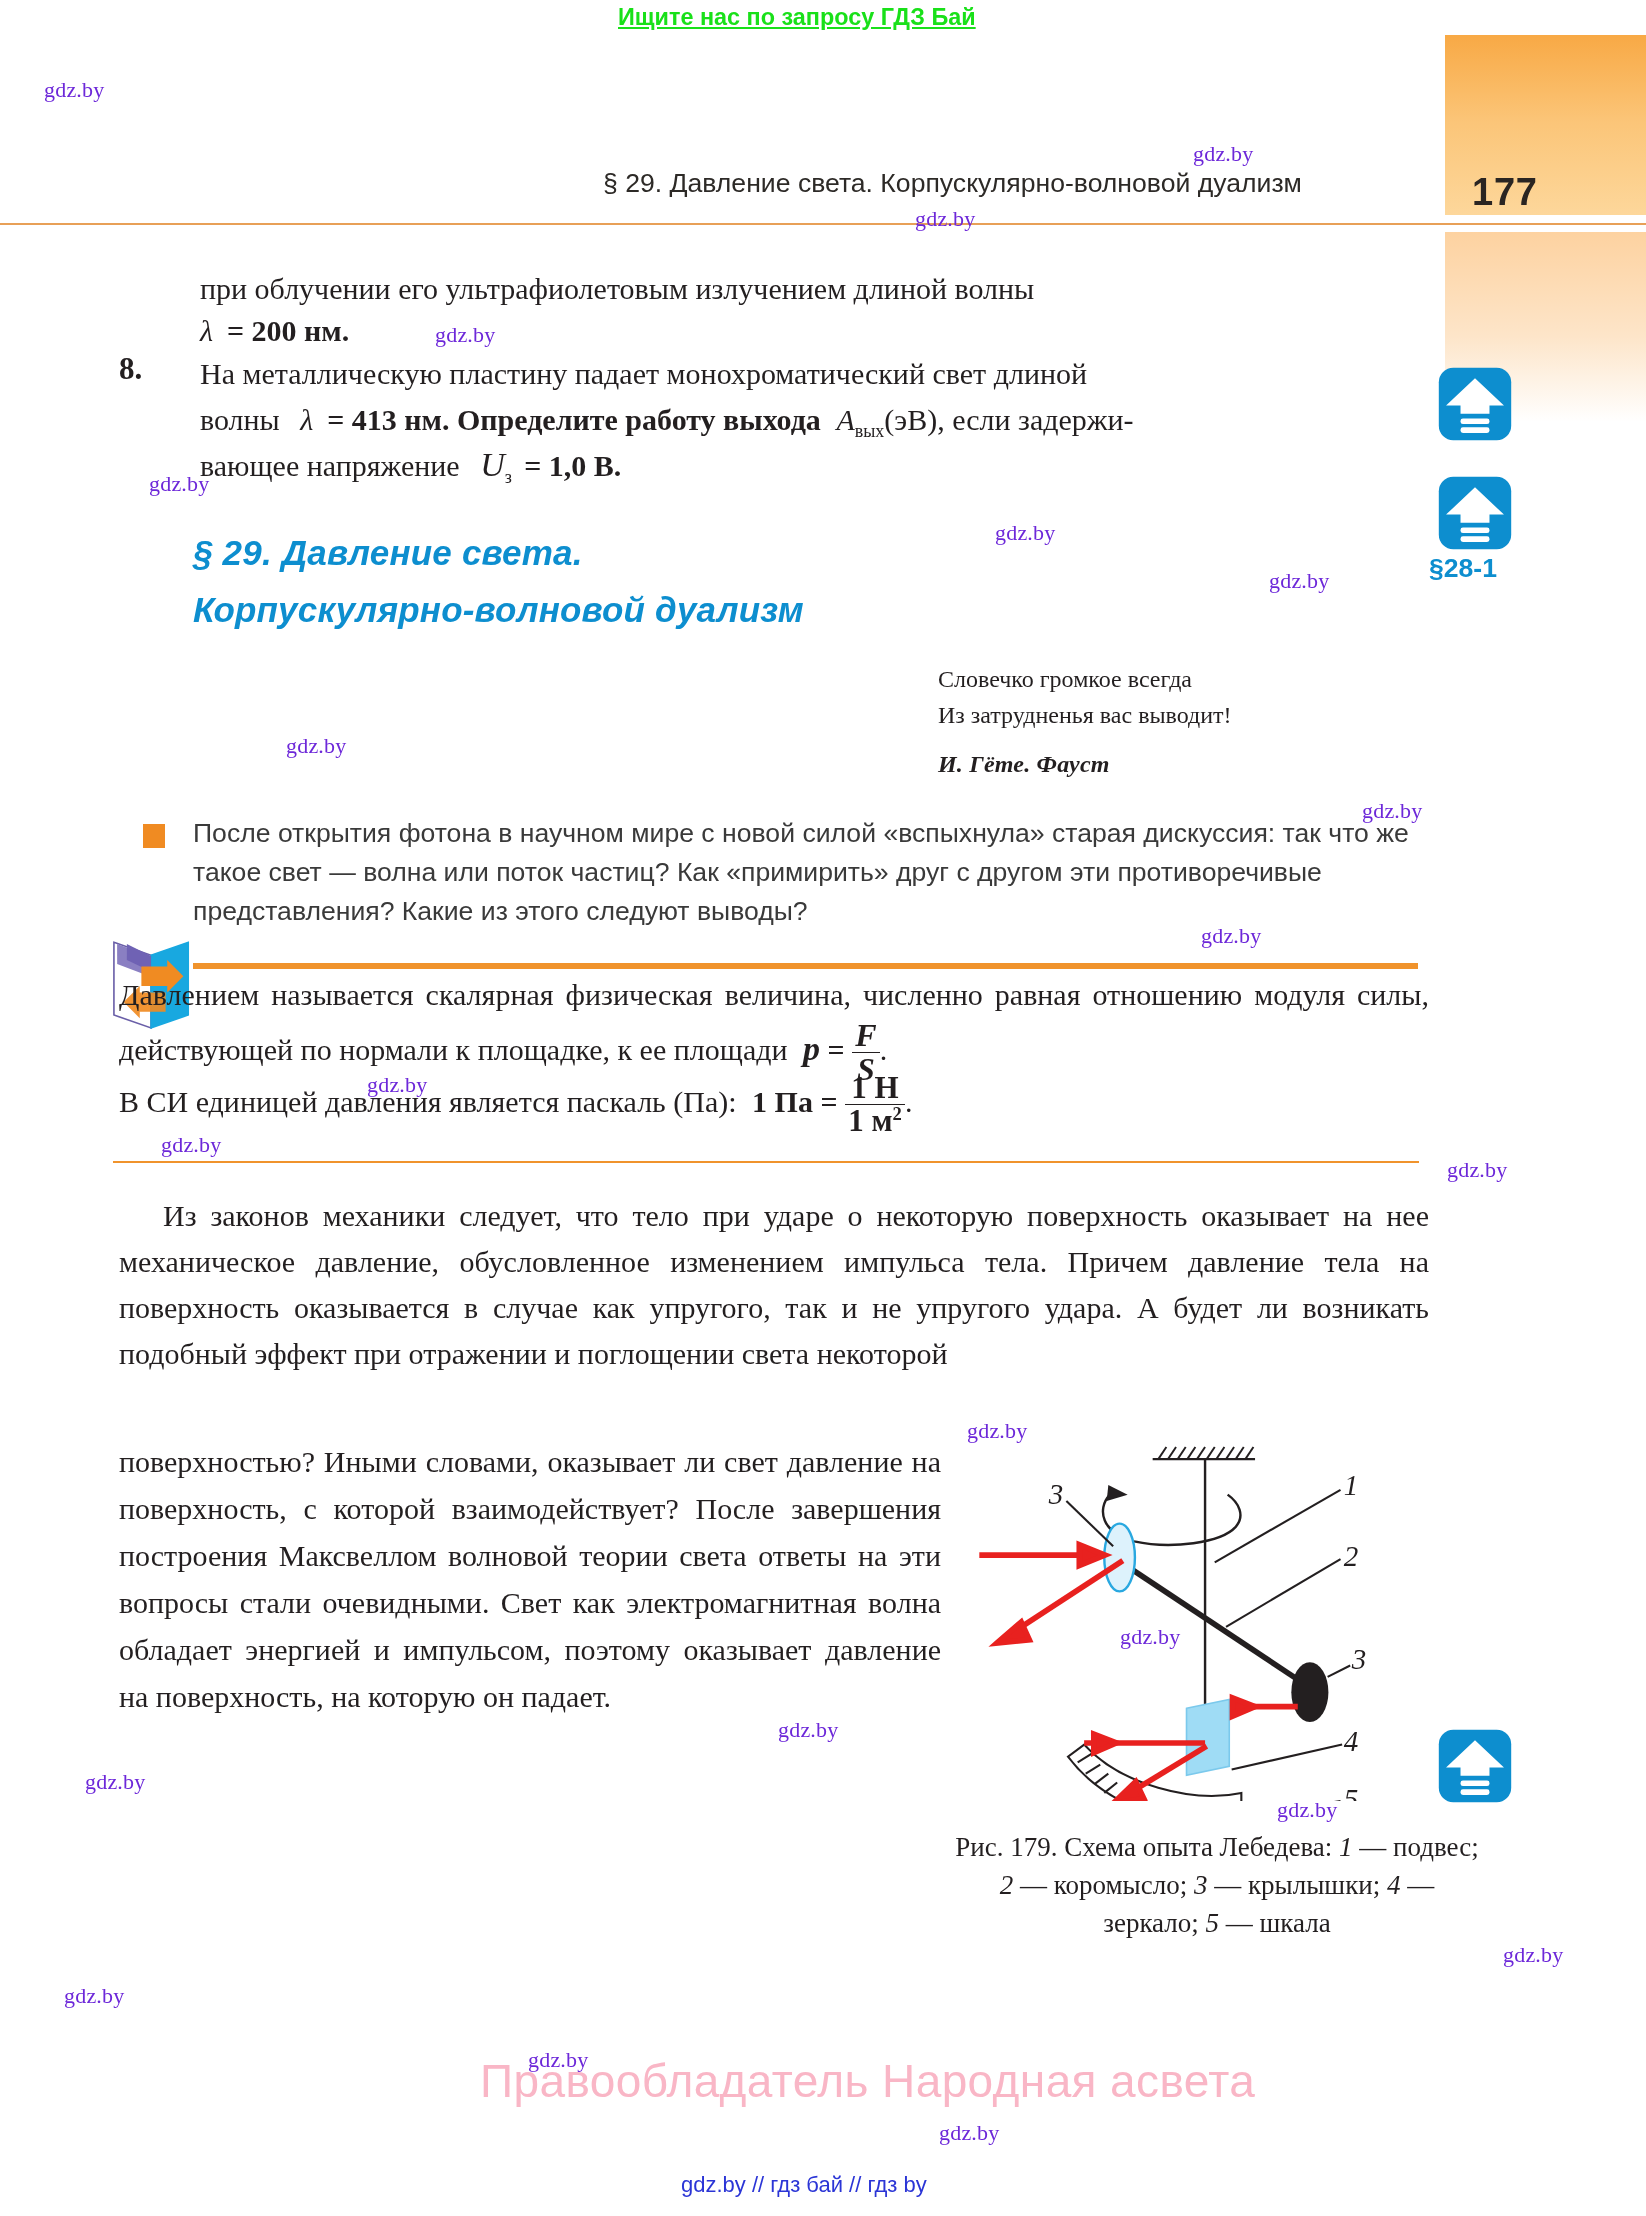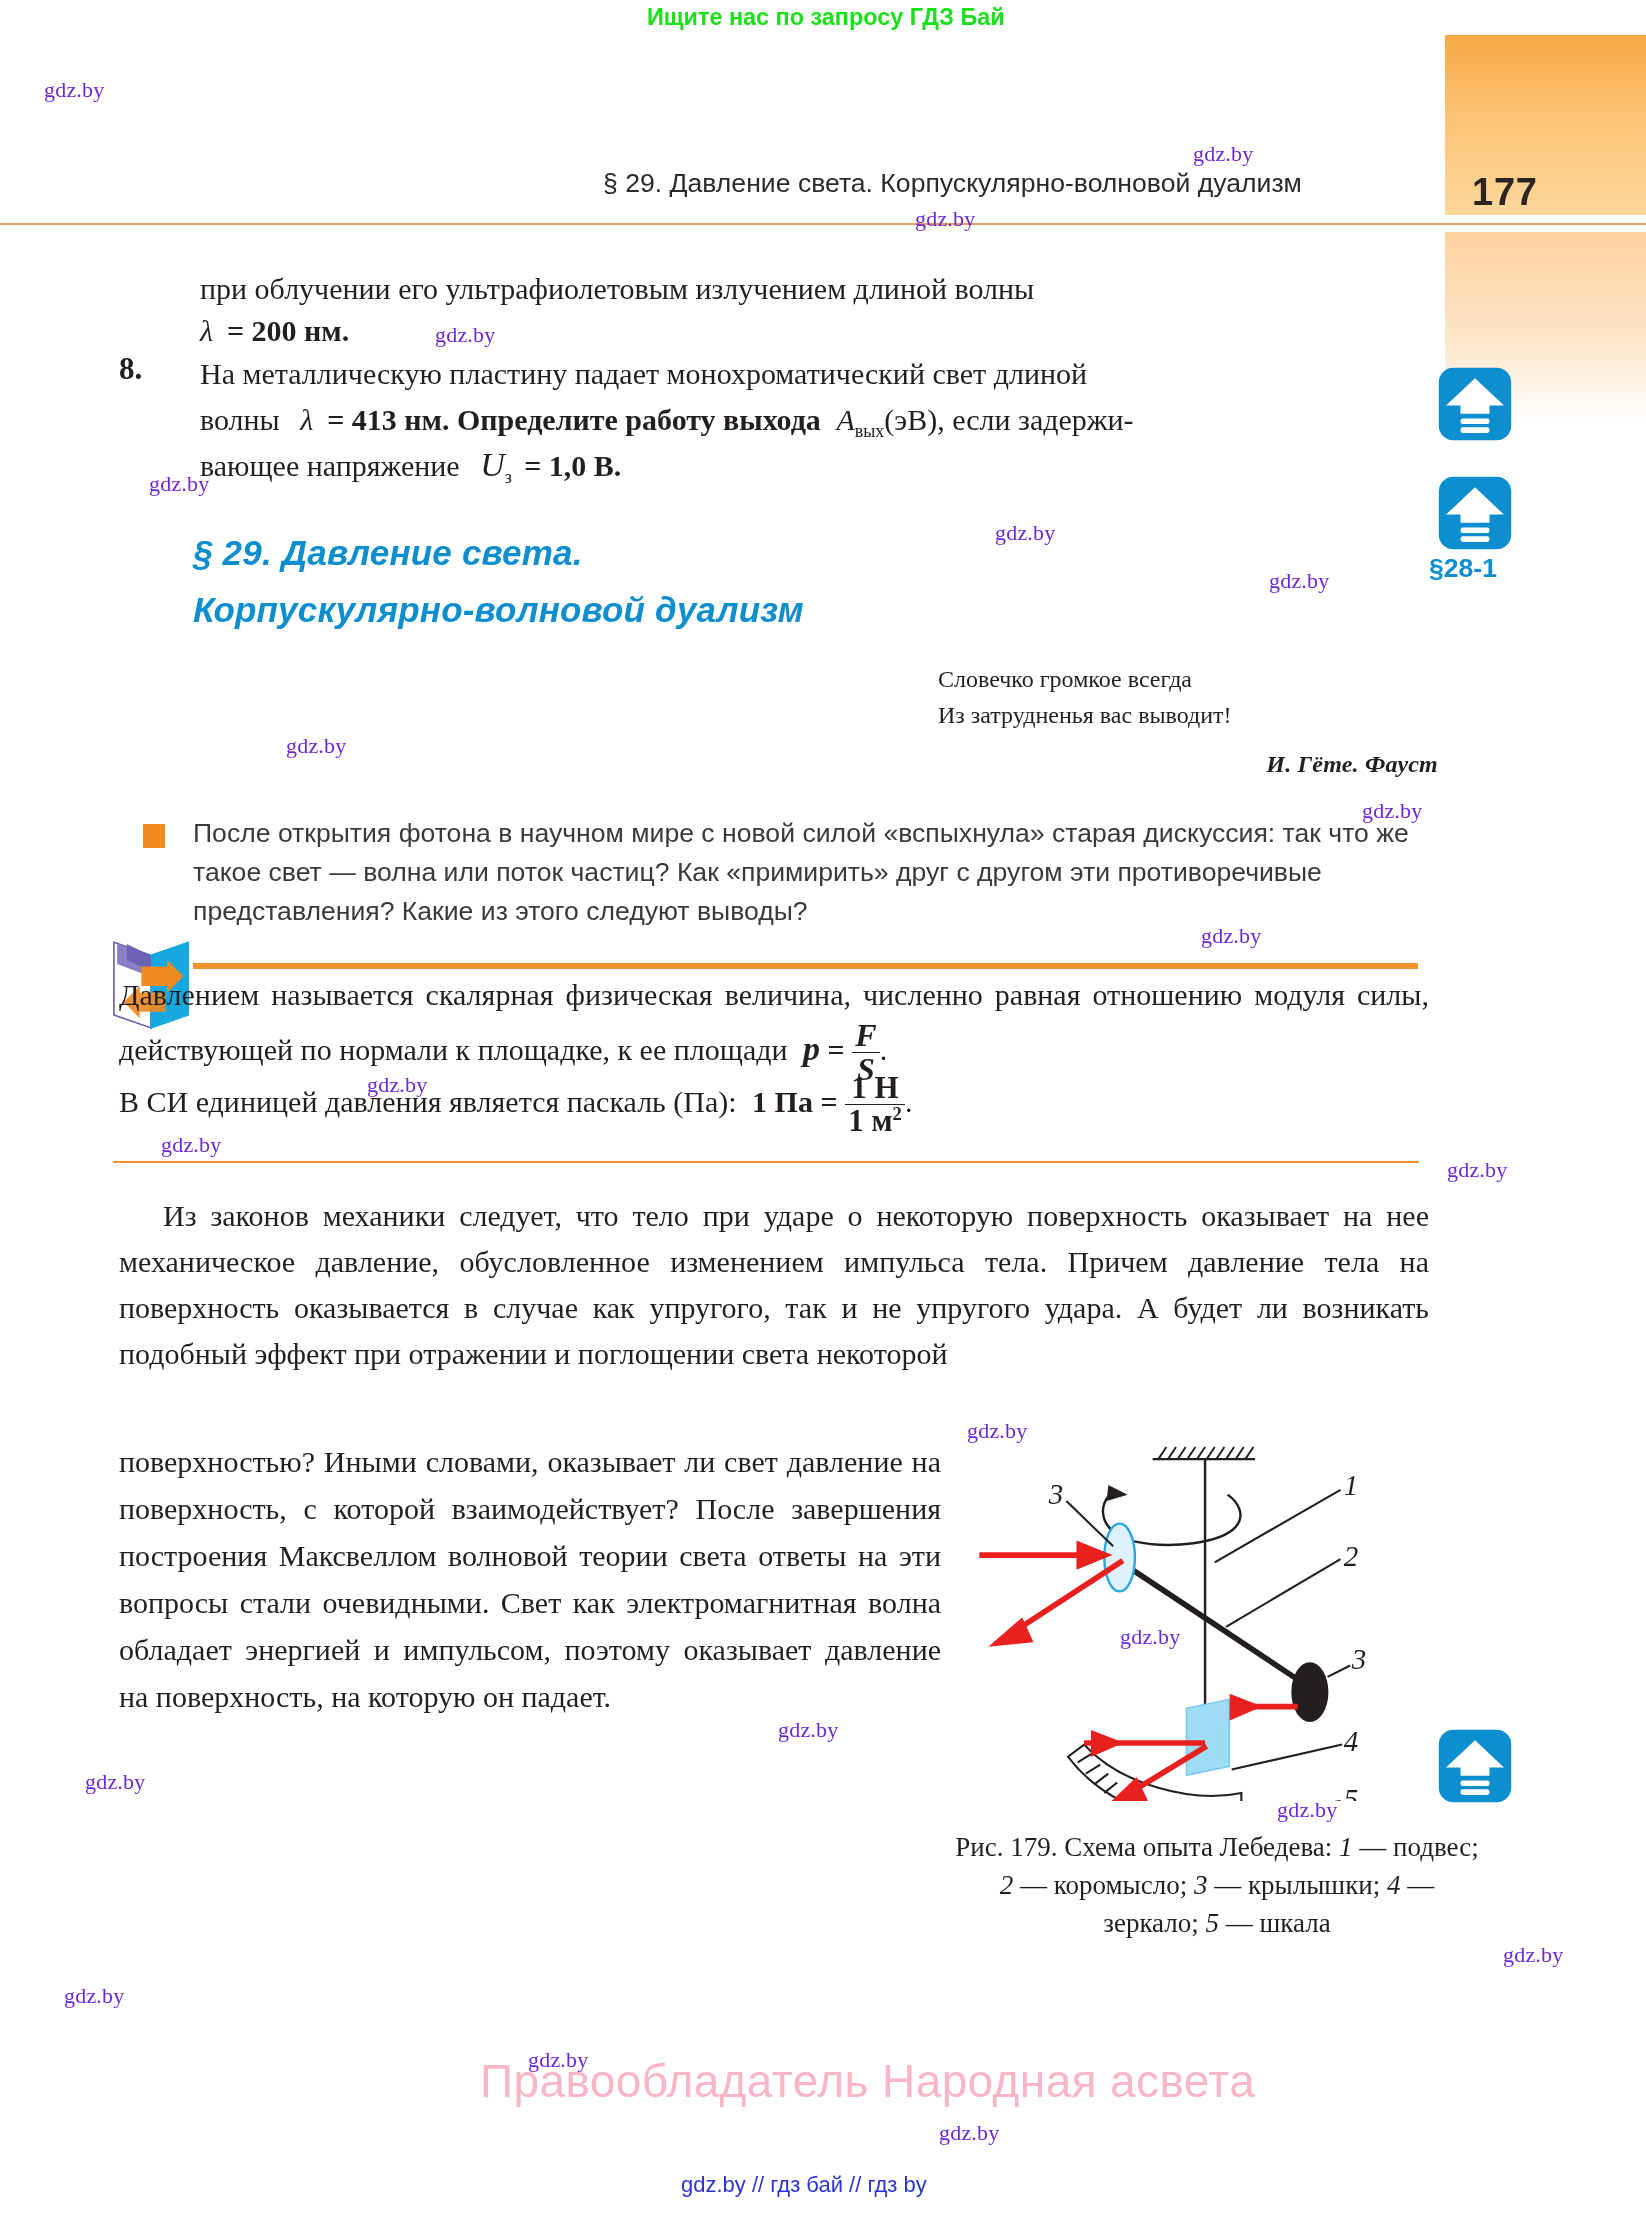--- a/index.html
+++ b/index.html
@@ -80,21 +80,21 @@
     font-style:italic;
   }
 
   
   .epigraph{
     position:absolute;left:930px;top:661px;width:500px;
     font-family:"Liberation Serif", serif;
     font-size:24px;line-height:36px;color:#231f20;text-align:left;margin-left:8px;
   }
   .epigraph .author{
-    display:block;text-align:right;font-style:italic;font-weight:bold;
+    display:block;font-style:italic;font-weight:bold;
     margin-top:13px;letter-spacing:0.2px;
   }
 
   
   .qbullet{
     position:absolute;left:143px;top:824px;width:22px;height:24px;
     background:#f08b22;
   }
   .qtext{
     position:absolute;left:193px;top:814px;width:1241px;
@@ -147,21 +147,21 @@
   .it{font-style:italic;}
   .bi{font-weight:bold;}
   sub{font-size:.6em;}
   sup{font-size:.6em;}
 </style>
 </head>
 <body>
 
 <div class="page">
 
-  <div class="wm-green" style="left:647px;top:4px;">Ищите нас по запросу ГДЗ Бай</div>
+  <div class="wm-green" style="left:618px;top:4px;text-decoration:underline;">Ищите нас по запросу ГДЗ Бай</div>
 
   <div class="tab-top"></div>
   <div class="tab-bot"></div>
   <div class="page-number">177</div>
 
   <div class="runhead">§ 29. Давление света. Корпускулярно-волновой дуализм</div>
   <div class="head-rule"></div>
 
   <div class="bodytext" style="left:200px;top:266px;width:1229px;">при облучении его ультрафиолетовым излучением длиной волны</div>
 

